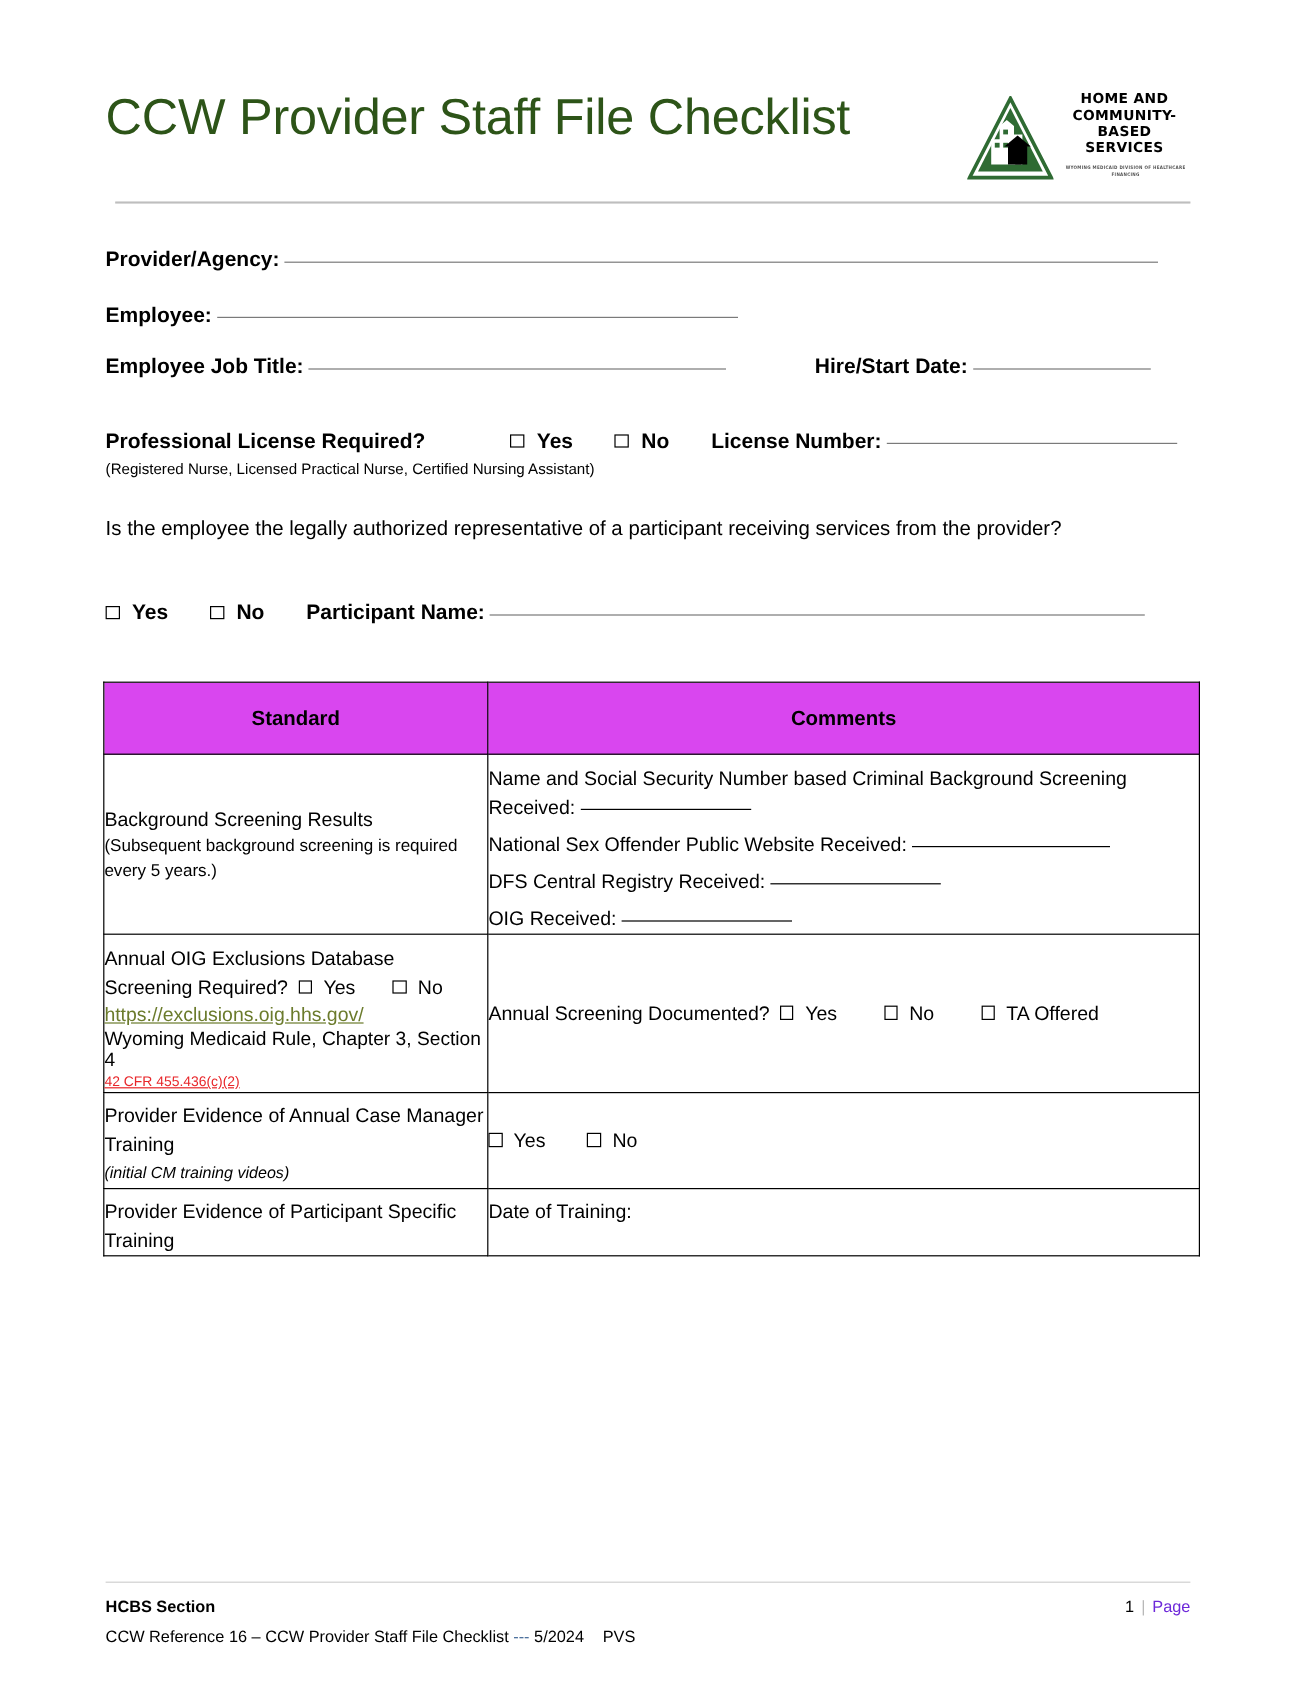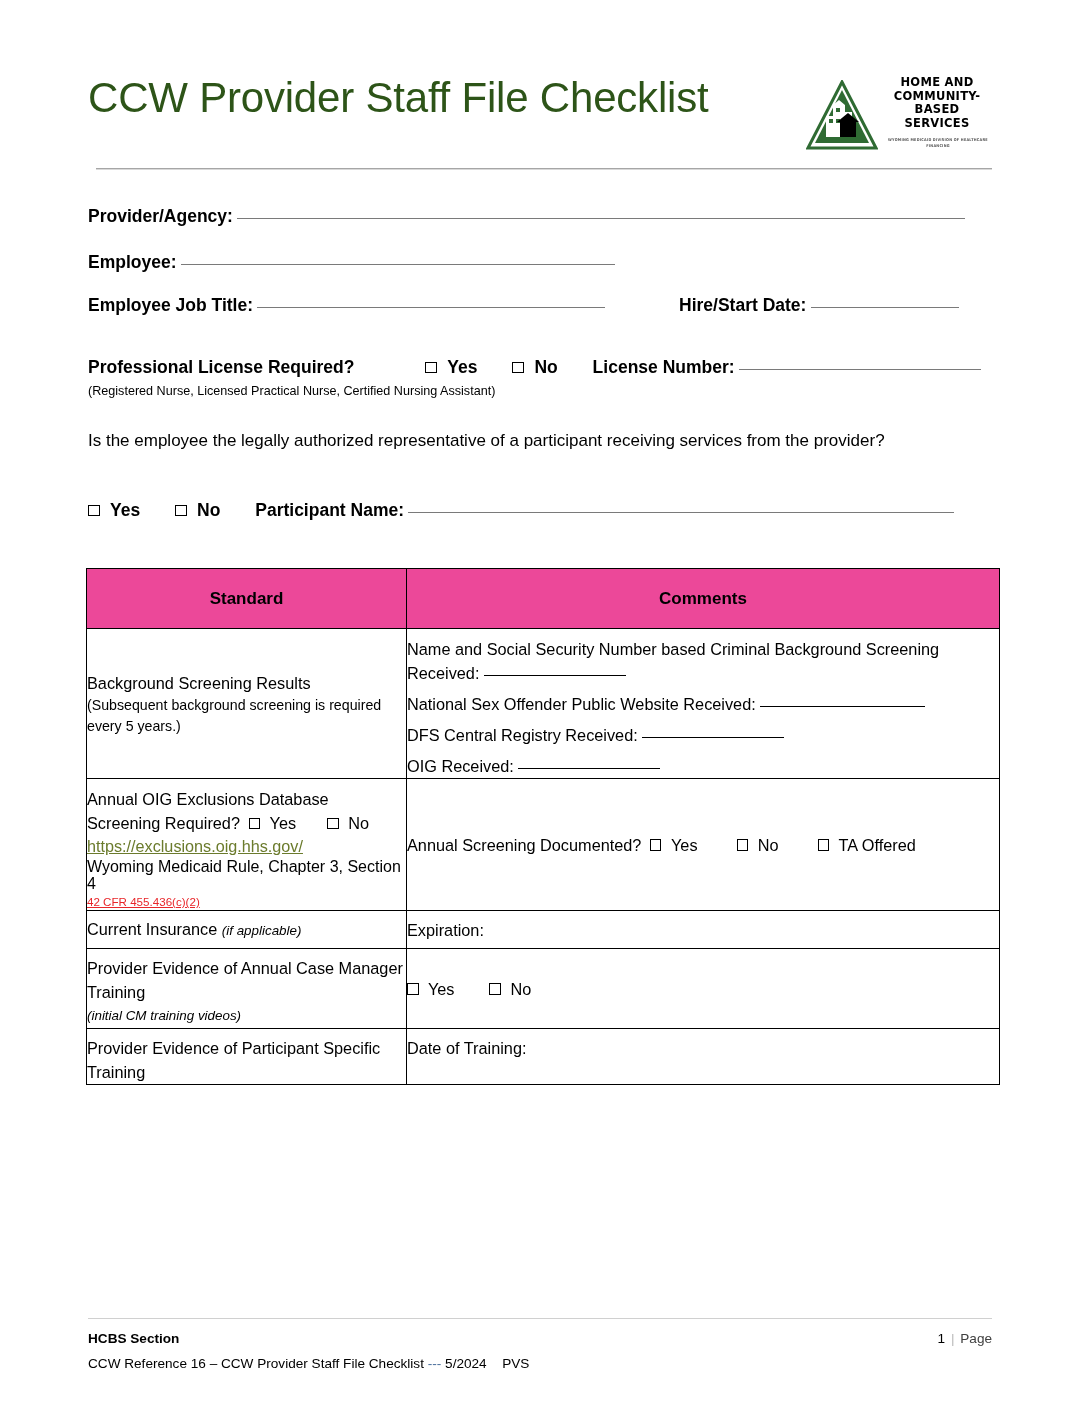--- a/index.html
+++ b/index.html
@@ -136,21 +136,21 @@
     table-layout: fixed;
     background: #fff;
   }
   .tbl td, .tbl th {
     border: 1.5px solid #000;
     vertical-align: middle;
     padding: 0;
     box-sizing: border-box;
   }
   .tbl th {
-    background: #ec4899;
+    background: #d946ef;
     text-align: center;
     font-size: 17px;
     font-weight: bold;
     height: 60px;
     font-family: "Liberation Sans", sans-serif;
     margin-top: 25px;
   }
   .cell-pad { padding: 6px 10px 6px 11px; }
   .cell-txt {
     font-size: 16.3px;
@@ -198,21 +198,21 @@
     left: 88px;
     top: 1326px;
     width: 904px;
     font-size: 13.6px;
     line-height: 25px;
   }
   .f-left { position: absolute; left: 0; top: 0; white-space: nowrap; font-weight: bold; }
   .f-right { position: absolute; right: 0; top: 0; white-space: nowrap; }
   .f-pg-num { color: #000; }
   .f-pg-sep { color: #b8b8b8; padding: 0 2px; }
-  .f-pg-word { color: #404040; text-align: center; }
+  .f-pg-word { color: #6d28d9; text-align: center; }
   .f-line2 { position: absolute; left: 0; top: 25px; white-space: nowrap; }
   .dash-blue { color: #4a6f9c; }
 </style>
 </head>
 <body>
 
 <div class="page">
 
   <div class="header">
     <div class="doc-title">CCW Provider Staff File Checklist</div>
@@ -354,29 +354,20 @@
             <span class="cb"></span>
             <span style="padding-left:5px;">No</span>
             <span style="display:inline-block;width:30px;"></span>
             <span class="cb"></span>
             <span style="padding-left:5px;">TA Offered</span>
           </div>
         </td>
       </tr>
 
 
-      <tr style="height:38px;">
-        <td class="cell-pad">
-          <span class="cell-txt">Current Insurance</span>
-          <span class="cell-txt ital-sm">(if applicable)</span>
-        </td>
-        <td class="cell-pad">
-          <span class="cell-txt">Expiration:</span>
-        </td>
-      </tr>
 
 
       <tr style="height:68px;">
         <td class="cell-pad" style="vertical-align:top; padding-top:7px;">
           <div class="cell-txt">Provider Evidence of Annual Case Manager Training</div>
           <div class="cell-txt ital-sm">(initial CM training videos)</div>
         </td>
         <td class="cell-pad">
           <span class="cb"></span>
           <span class="cell-txt" style="padding-left:5px;">Yes</span>

